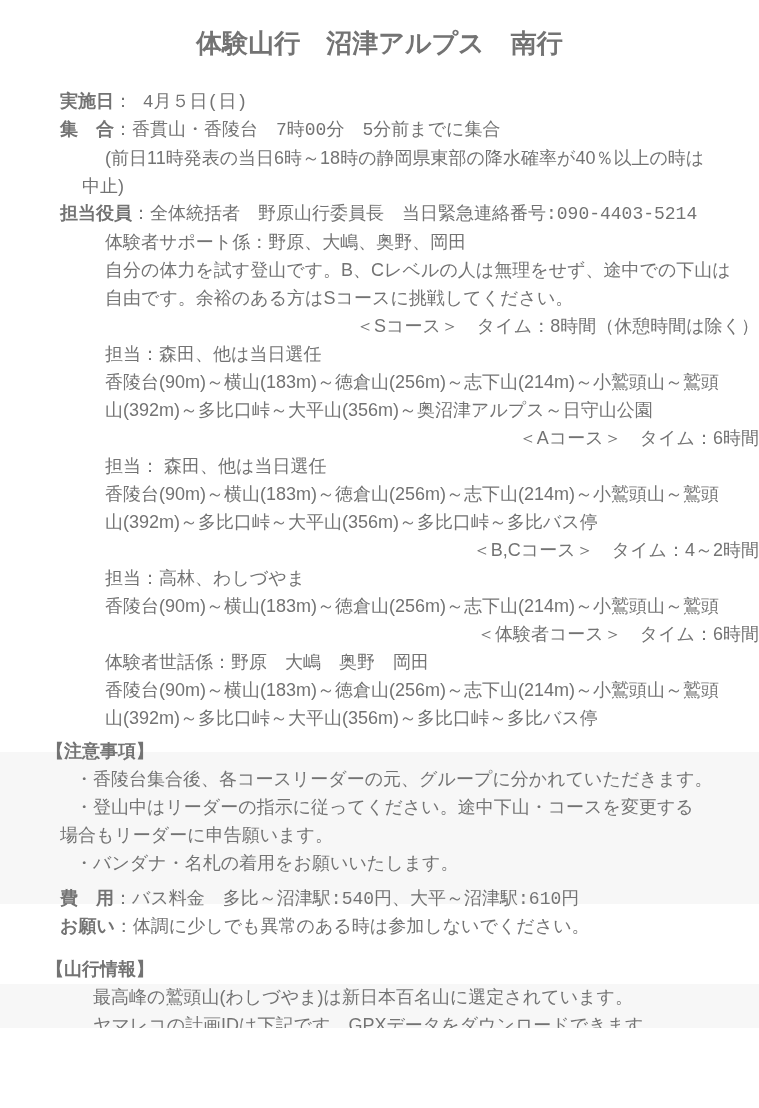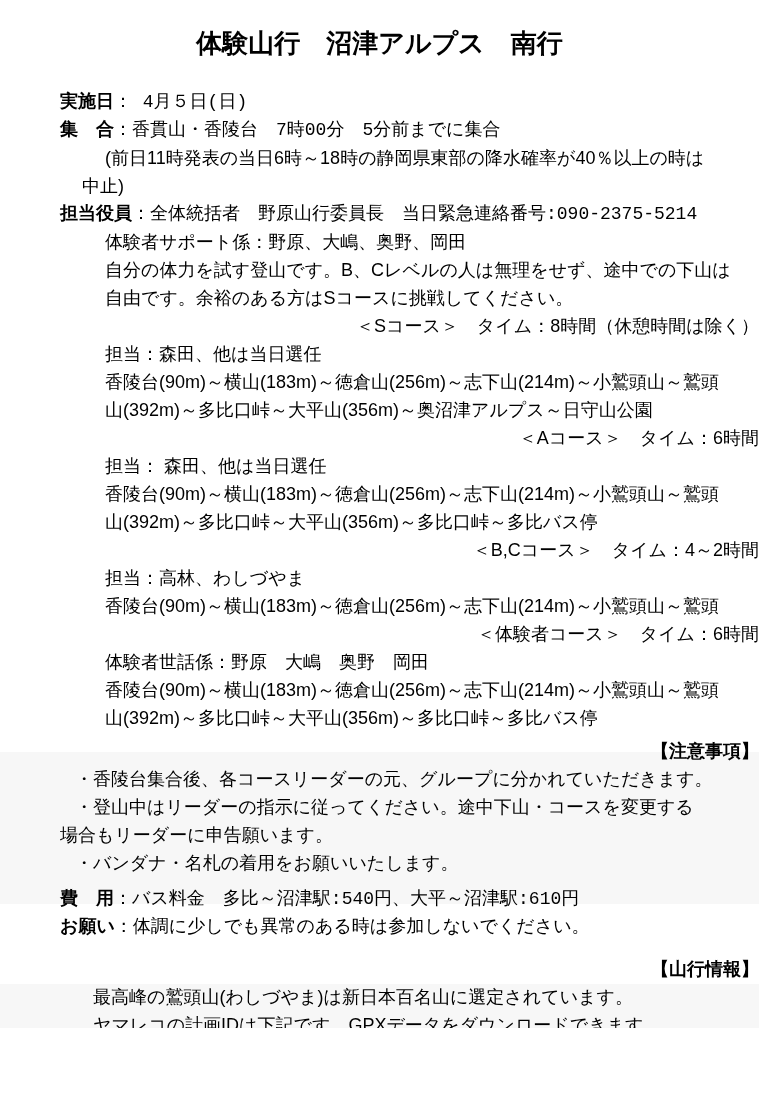--- a/index.html
+++ b/index.html
@@ -5,21 +5,21 @@
   html, body {
     margin: 0;
     padding: 0;
     background: #ffffff;
   }
   .page {
     position: relative;
     width: 759px;
     height: 1028px;
     background: #ffffff;
-    color: #000000;
+    color: #737373;
     font-family: "Liberation Sans", sans-serif;
     overflow: hidden;
   }
   .scan-band {
     position: absolute;
     left: 0;
     width: 759px;
     background: #f7f7f7;
     z-index: 0;
   }
@@ -42,21 +42,21 @@
   .line {
     font-size: 18px;
     line-height: 28px;
     white-space: pre;
   }
   .b { font-weight: bold; }
   .ml-label   { margin-left: 60px; font-family: Liberation Mono, monospace; }   
   .ml-cont    { margin-left: 105px; }  
   .ml-chushi  { margin-left: 82px; }   
   .ml-course  { margin-left: 55px; text-align: right; }   
-  .ml-heading { margin-left: 46px; text-align: right; }   
+  .ml-heading { margin-left: 46px; }   
   .ml-bullet  { margin-left: 75px; }   
   .ml-bcont   { margin-left: 60px; }   
   .ml-info    { margin-left: 93px; }   
   .gap-first  { margin-top: 28px; }
   .gap-notes  { margin-top: 5px; }
   .gap-fees   { margin-top: 8px; }
   .gap-info   { margin-top: 14px; }
 </style>
 </head>
 <body>
@@ -65,21 +65,21 @@
   <div class="scan-band band-notes"></div>
   <div class="scan-band band-bottom"></div>
 
   <div class="content">
     <h1 class="title">体験山行　沼津アルプス　南行</h1>
 
     <div class="line ml-label gap-first"><span class="b">実施日</span><span>： 4月５日(日)</span></div>
     <div class="line ml-label"><span class="b">集　合</span><span>：香貫山・香陵台　7時00分　5分前までに集合</span></div>
     <div class="line ml-cont">(前日11時発表の当日6時～18時の静岡県東部の降水確率が40％以上の時は</div>
     <div class="line ml-chushi">中止)</div>
-    <div class="line ml-label"><span class="b">担当役員</span><span>：全体統括者　野原山行委員長　当日緊急連絡番号:090-2375-5214</span></div>
+    <div class="line ml-label"><span class="b">担当役員</span><span>：全体統括者　野原山行委員長　当日緊急連絡番号:090-4403-5214</span></div>
     <div class="line ml-cont">体験者サポート係：野原、大嶋、奥野、岡田</div>
     <div class="line ml-cont">自分の体力を試す登山です。B、Cレベルの人は無理をせず、途中での下山は</div>
     <div class="line ml-cont">自由です。余裕のある方はSコースに挑戦してください。</div>
 
     <div class="line ml-course">＜Sコース＞　タイム：8時間（休憩時間は除く）</div>
     <div class="line ml-cont">担当：森田、他は当日選任</div>
     <div class="line ml-cont">香陵台(90m)～横山(183m)～徳倉山(256m)～志下山(214m)～小鷲頭山～鷲頭</div>
     <div class="line ml-cont">山(392m)～多比口峠～大平山(356m)～奥沼津アルプス～日守山公園</div>
 
     <div class="line ml-course">＜Aコース＞　タイム：6時間</div>

